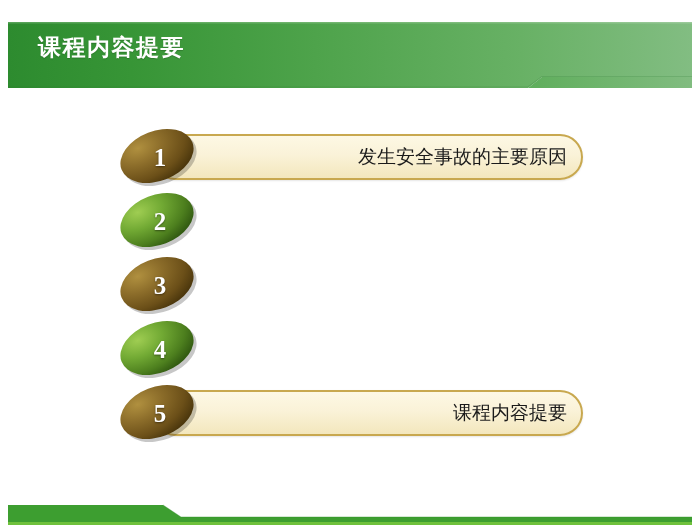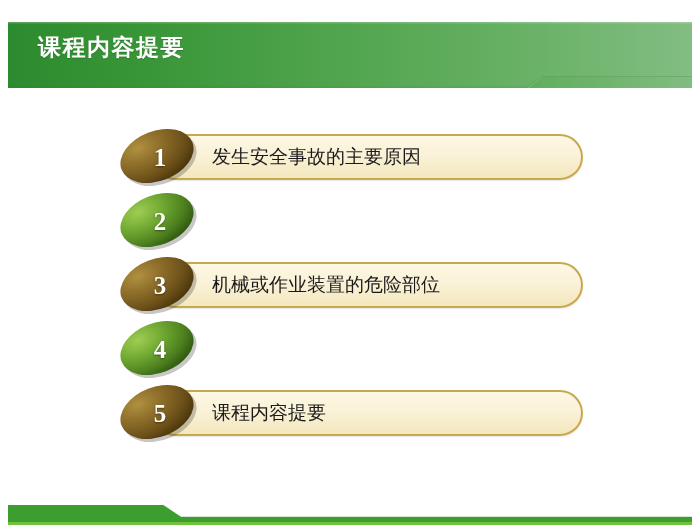--- a/index.html
+++ b/index.html
@@ -85,21 +85,21 @@
     border-color: #82b53e;
   }
 
   .bar-label {
     position: absolute;
     left: 58px;
     right: 14px;
     top: 0;
     height: 42px;
     line-height: 42px;
-    text-align: left;
+    text-align: right;
     font-family: "Liberation Serif", "DejaVu Serif", serif;
     font-size: 19px;
     font-weight: 500;
     color: #1a1a1a;
     white-space: nowrap;
     overflow: hidden;
   }
 
   
   .bullet {
@@ -207,23 +207,20 @@
             </radialGradient>
           </defs>
           <ellipse cx="44" cy="32" rx="38" ry="25" fill="#000000" opacity="0.22" transform="rotate(-21 44 32)"></ellipse>
           <ellipse cx="41" cy="29" rx="38" ry="25" fill="url(#grn2)" transform="rotate(-21 41 29)"></ellipse>
         </svg>
         <div class="bullet-num">2</div>
       </div>
     </div>
 
     <div class="row" style="top:254px;">
-      <div class="bar">
-        <div class="bar-label">机械或作业装置的危险部位</div>
-      </div>
       <div class="bullet">
         <svg width="84" height="60" viewBox="0 0 84 60">
           <defs>
             <radialGradient id="brn3" cx="30%" cy="22%" r="82%">
               <stop offset="0%" stop-color="#b0903f"></stop>
               <stop offset="40%" stop-color="#8c6d2a"></stop>
               <stop offset="78%" stop-color="#6b4f18"></stop>
               <stop offset="100%" stop-color="#4d380d"></stop>
             </radialGradient>
           </defs>

